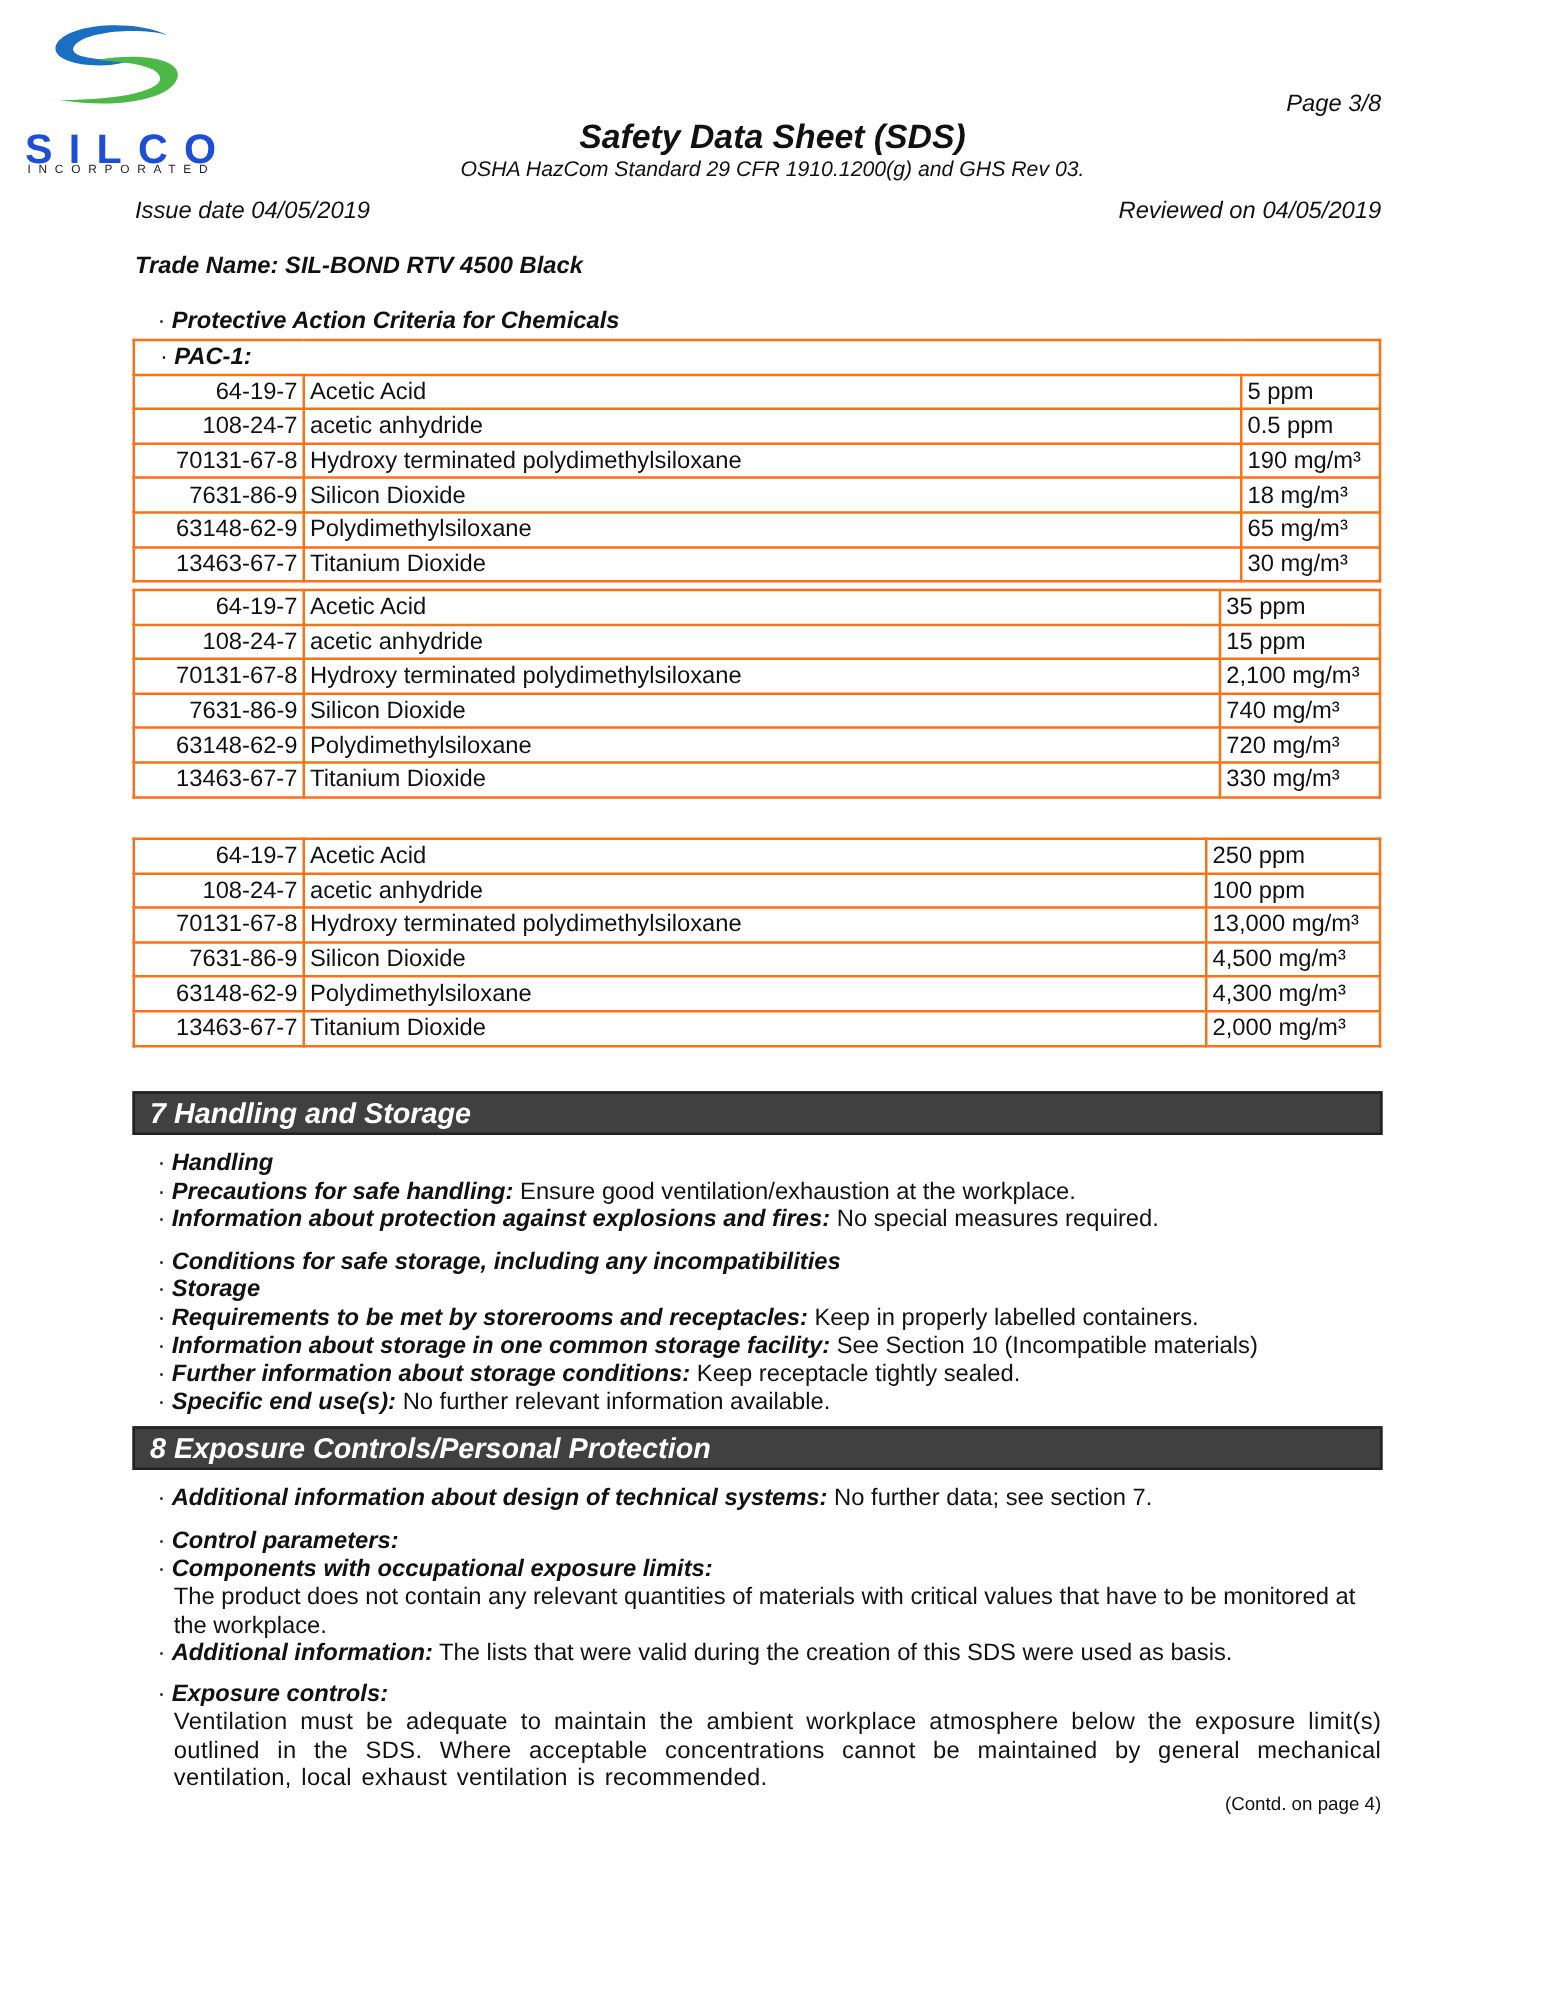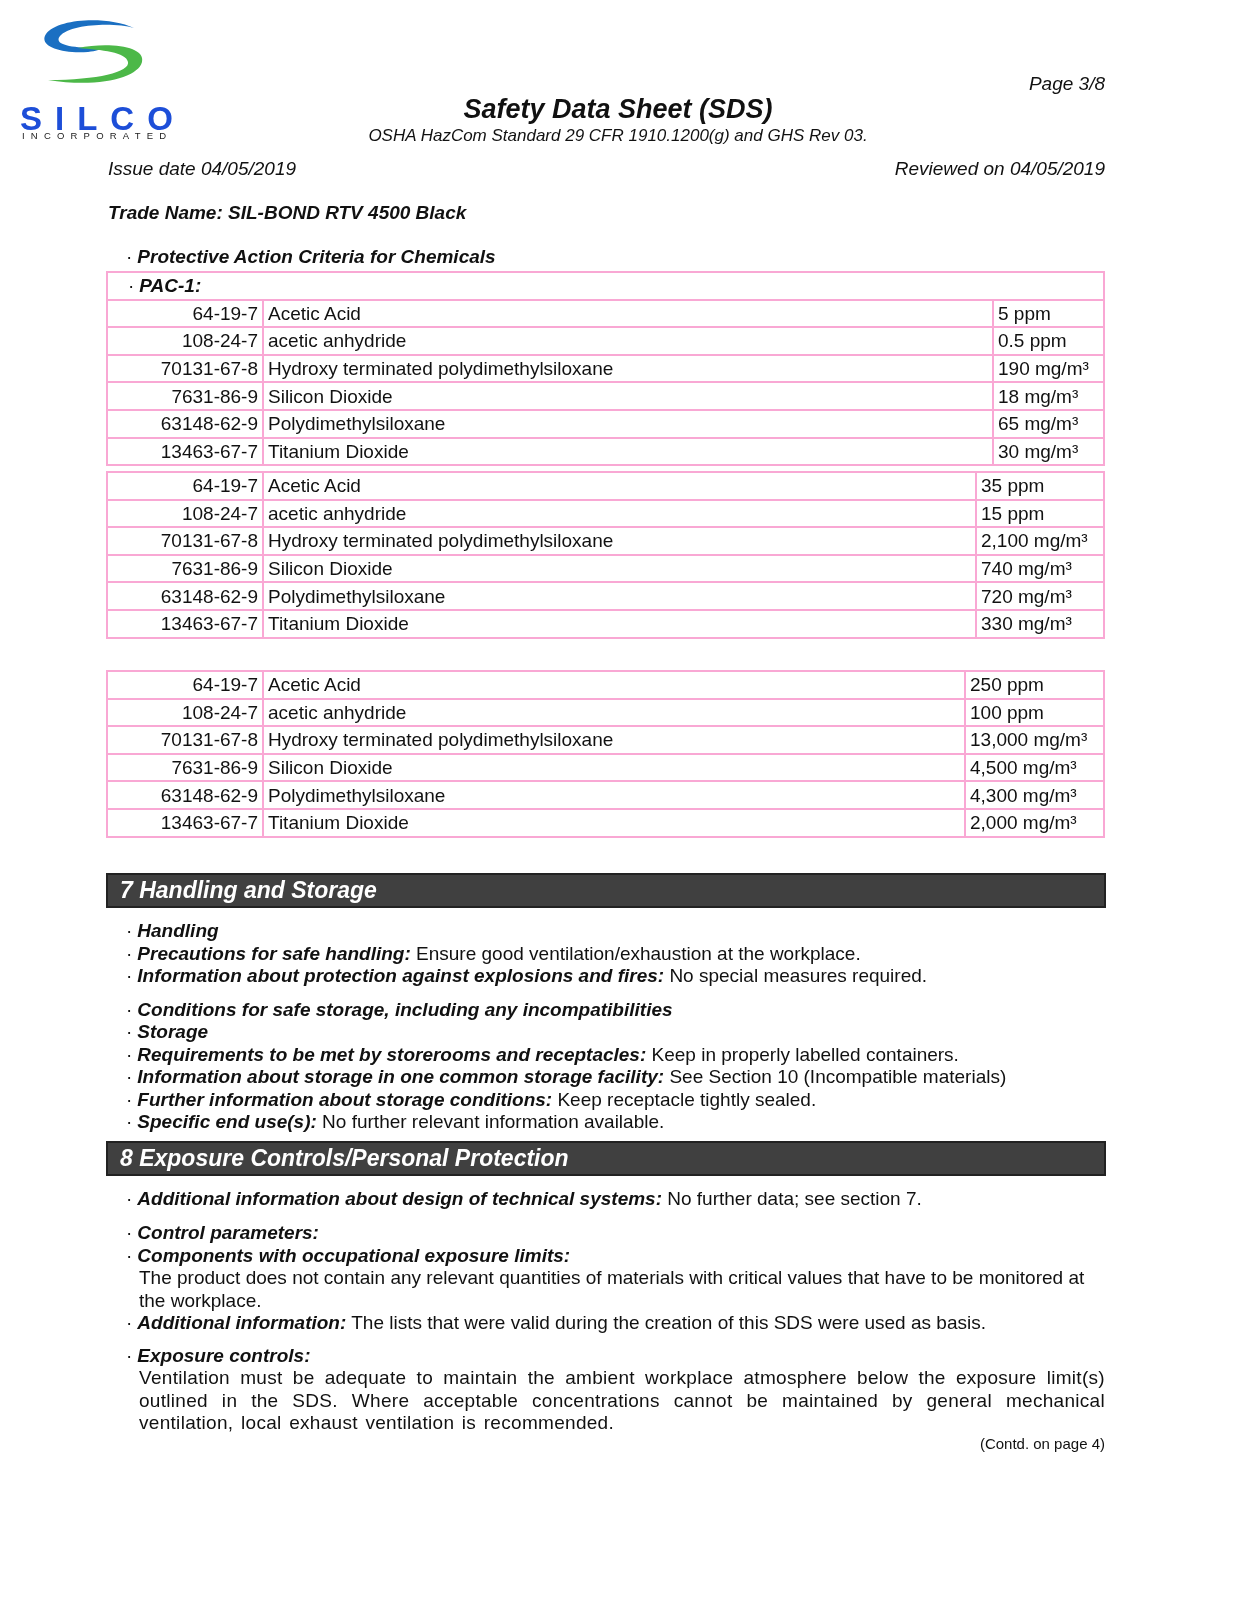--- a/index.html
+++ b/index.html
@@ -15,22 +15,22 @@
   .doc-title { position: absolute; left: 0; width: 1236px; text-align: center; top: 94px; font-size: 27px; font-weight: bold; font-style: italic; }
   .doc-subtitle { position: absolute; left: 0; width: 1236px; text-align: center; top: 126px; font-size: 17px; font-style: italic; }
   .issue-date { position: absolute; left: 108px; top: 158px; font-size: 19px; font-style: italic; }
   .reviewed { position: absolute; right: 131px; top: 158px; font-size: 19px; font-style: italic; }
   .trade-name { position: absolute; left: 108px; top: 202px; font-size: 19px; font-weight: bold; font-style: italic; }
 
   .pac-heading { position: absolute; left: 126px; top: 246px; font-size: 19px; font-weight: bold; font-style: italic; }
   .bullet { font-weight: normal; font-style: normal; margin-right: 5px; }
 
   table.pac { position: absolute; left: 106px; width: 999px; border-collapse: collapse; font-size: 19px; }
-  table.pac td { border: 2px solid #f9a8d4; height: 27.6px; padding: 0 4px; line-height: 25px; white-space: nowrap; }
-  table.pac td.cas { width: 156px; text-align: right; }
+  table.pac td { border: 2px solid #f97316; height: 27.6px; padding: 0 4px; line-height: 25px; white-space: nowrap; }
+  table.pac td.cas { width: 136px; text-align: right; }
   table.pac td.title { font-weight: bold; font-style: italic; padding-left: 20px; }
   #pac1 { top: 271px; }
   #pac2 { top: 471px; }
   #pac3 { top: 670px; }
   #pac1 td.val { width: 111px; }
   #pac2 td.val { width: 128px; }
   #pac3 td.val { width: 139px; }
 
   .section-bar { position: absolute; left: 106px; width: 1000px; height: 35px; background: #404040; border: 2px solid #222; color: #fff; font-size: 23px; font-weight: bold; font-style: italic; padding-left: 12px; line-height: 31px; }
   #sec7 { top: 873px; }

